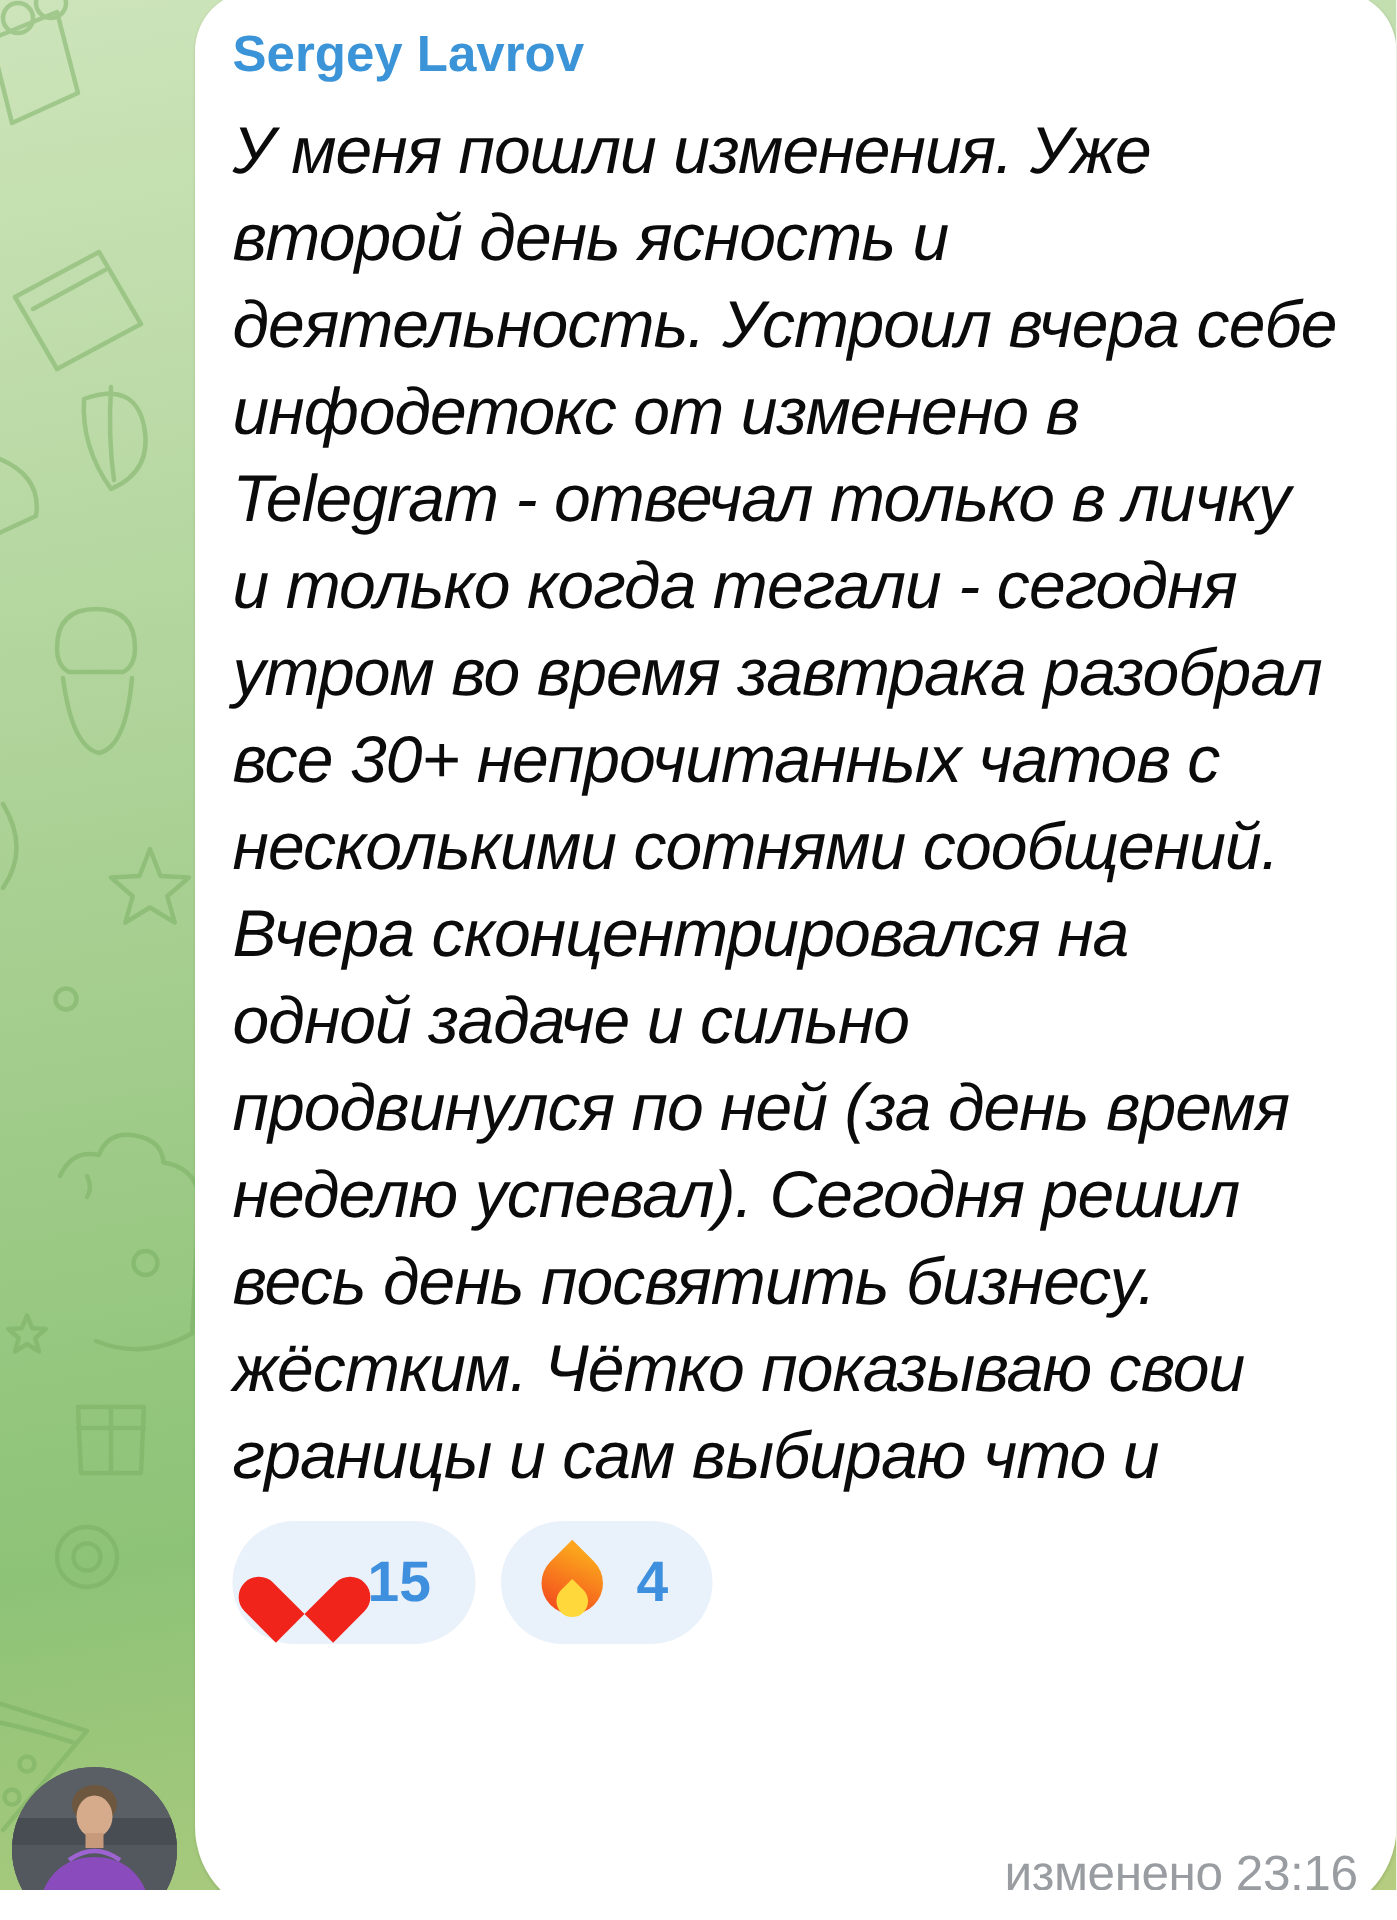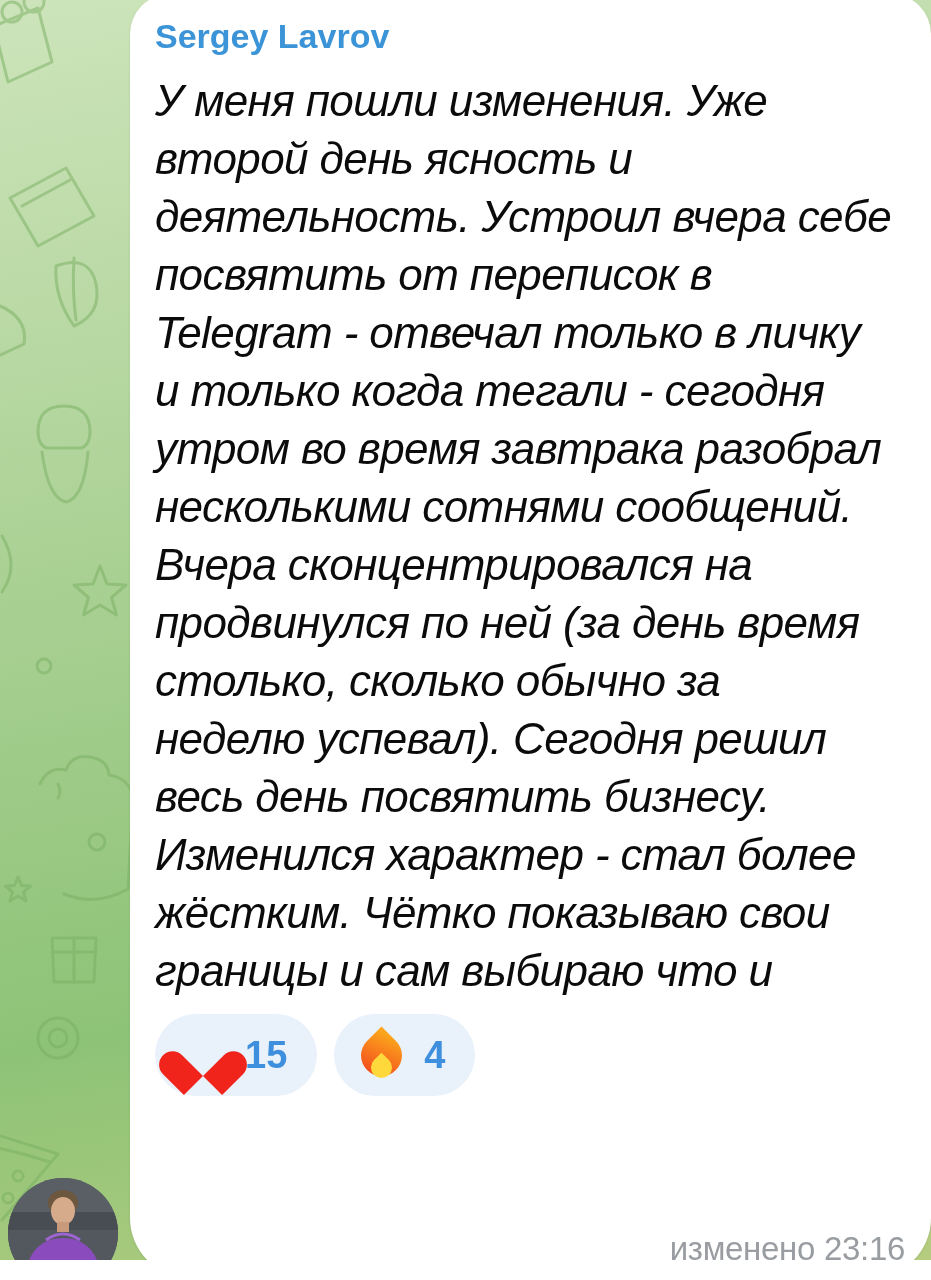--- a/index.html
+++ b/index.html
@@ -101,31 +101,31 @@
     </g>
   </svg>
 
   <div class="bubble">
     <div class="sender">Sergey Lavrov</div>
 
     <div class="msg-body">
         <div class="msg-line">У меня пошли изменения. Уже</div>
         <div class="msg-line">второй день ясность и</div>
         <div class="msg-line">деятельность. Устроил вчера себе</div>
-        <div class="msg-line">посвятить от переписок в</div>
+        <div class="msg-line">инфодетокс от изменено в</div>
         <div class="msg-line">Telegram - отвечал только в личку</div>
         <div class="msg-line">и только когда тегали - сегодня</div>
         <div class="msg-line">утром во время завтрака разобрал</div>
+        <div class="msg-line">все 30+ непрочитанных чатов с</div>
         <div class="msg-line">несколькими сотнями сообщений.</div>
         <div class="msg-line">Вчера сконцентрировался на</div>
+        <div class="msg-line">одной задаче и сильно</div>
         <div class="msg-line">продвинулся по ней (за день время</div>
-        <div class="msg-line">столько, сколько обычно за</div>
         <div class="msg-line">неделю успевал). Сегодня решил</div>
         <div class="msg-line">весь день посвятить бизнесу.</div>
-        <div class="msg-line">Изменился характер - стал более</div>
         <div class="msg-line">жёстким. Чётко показываю свои</div>
         <div class="msg-line">границы и сам выбираю что и</div>
       </div>
 
     <div class="reactions">
         <button class="pill">
           <span class="icon heart-icon"></span>
           <span class="count">15</span>
         </button>
         <button class="pill">

